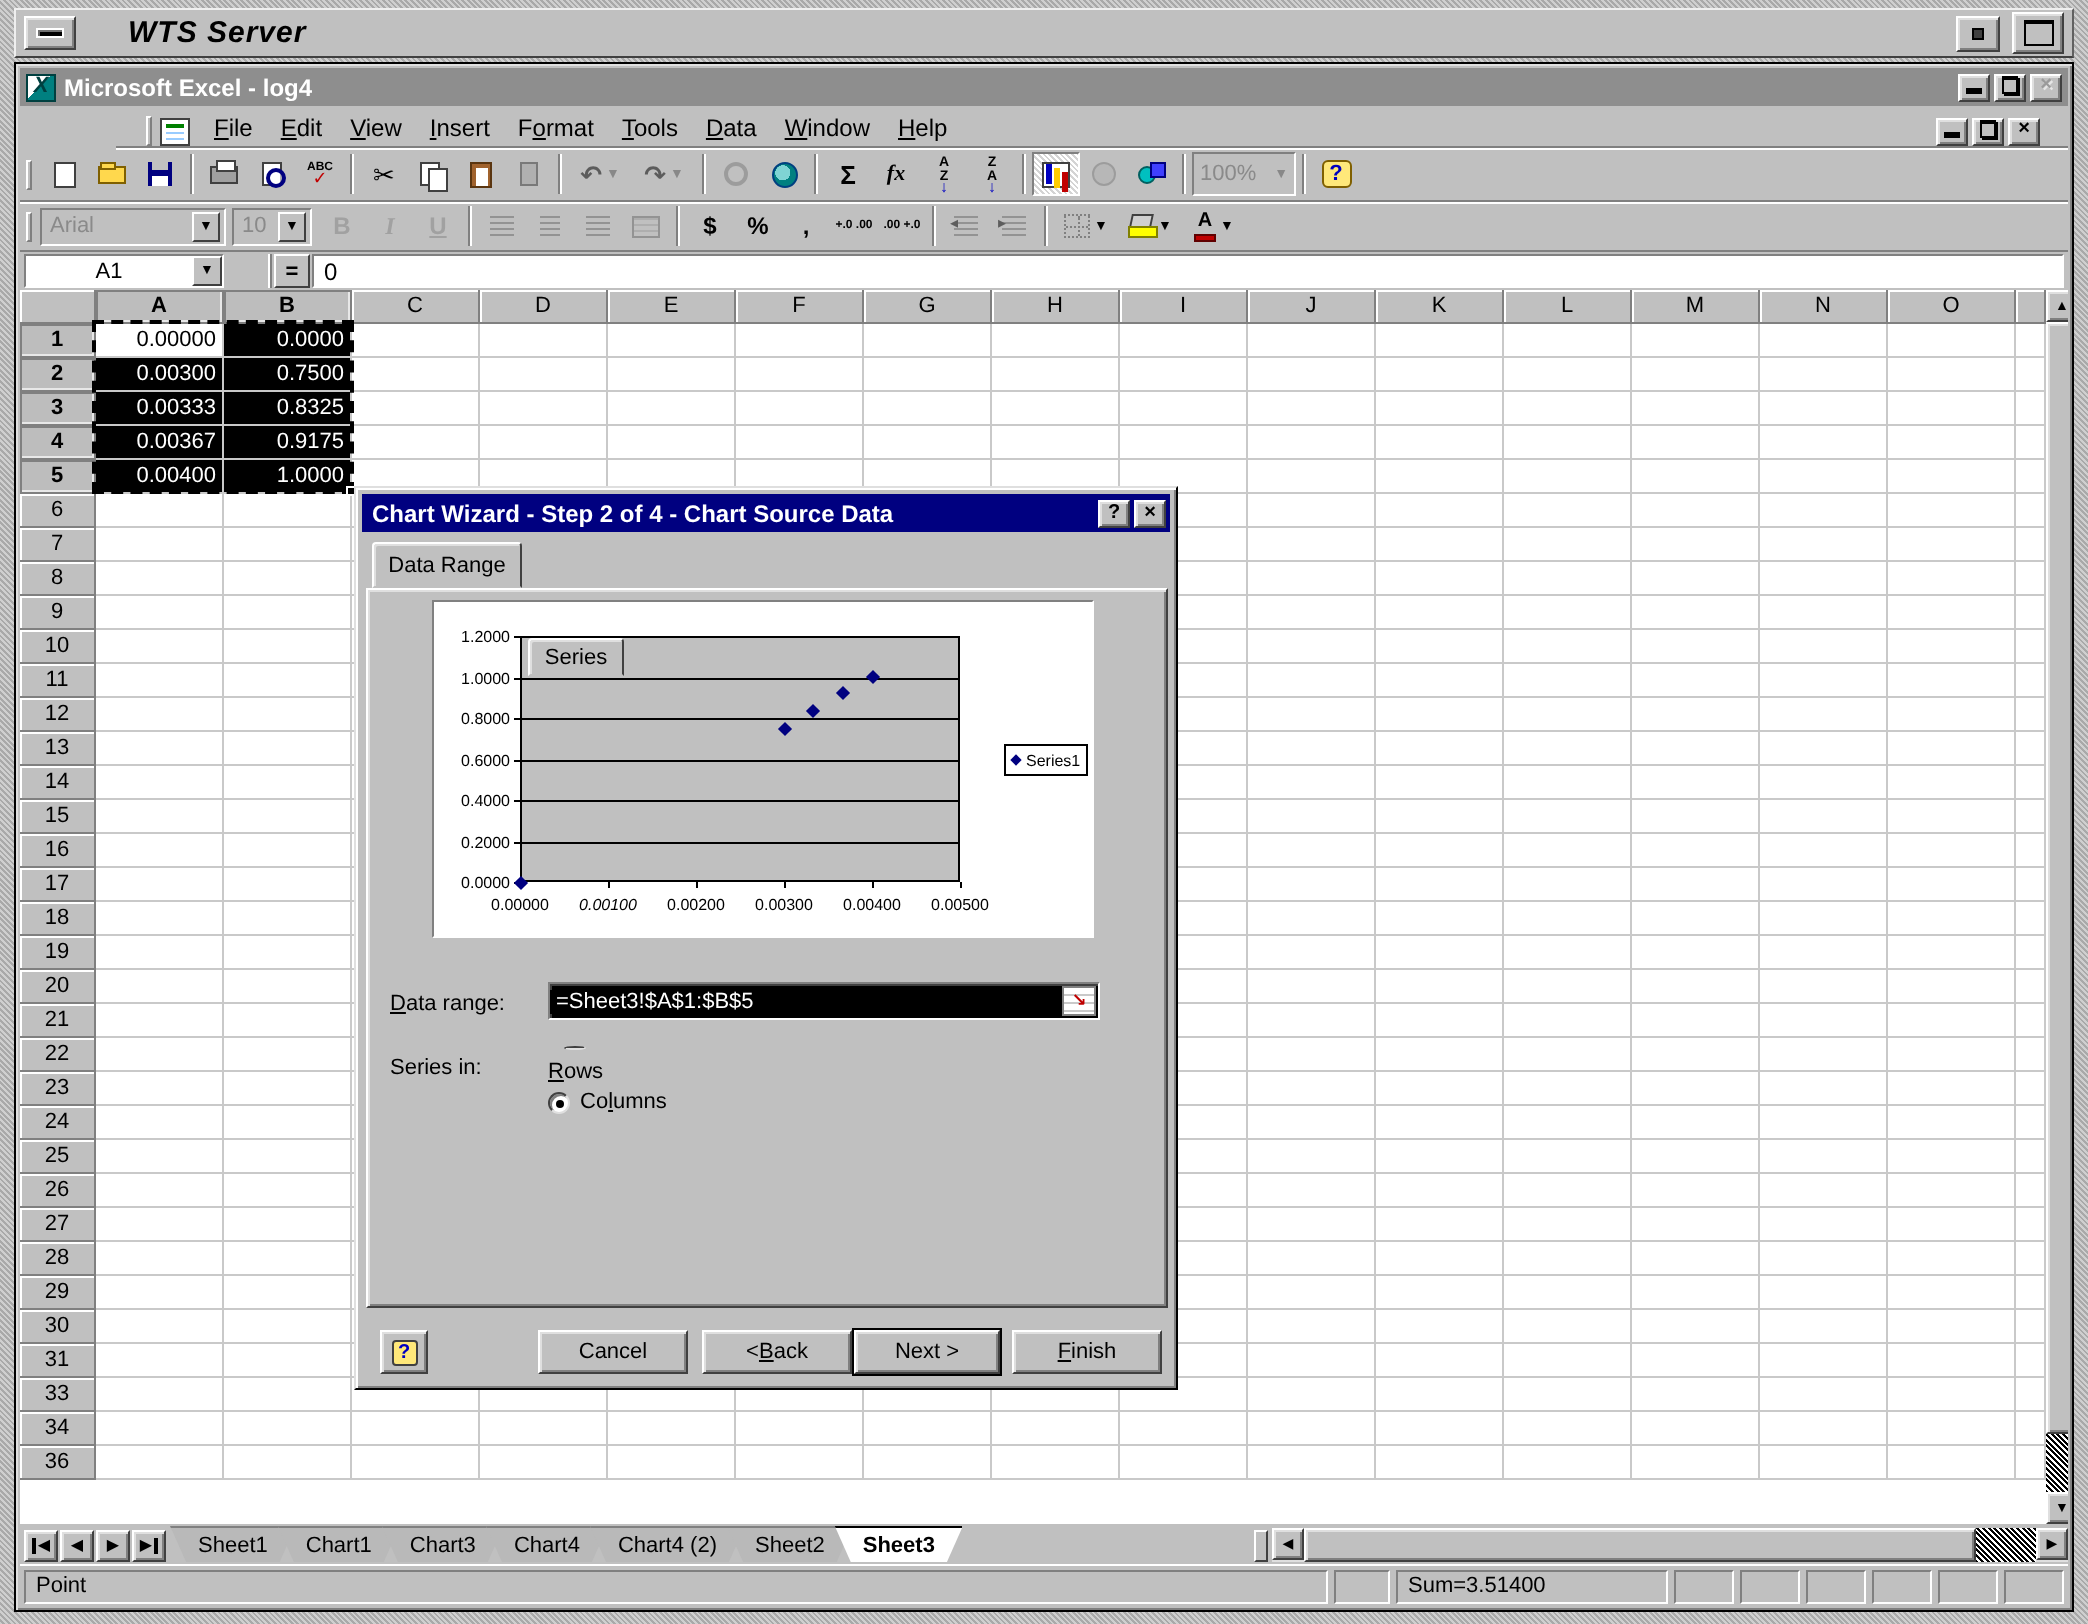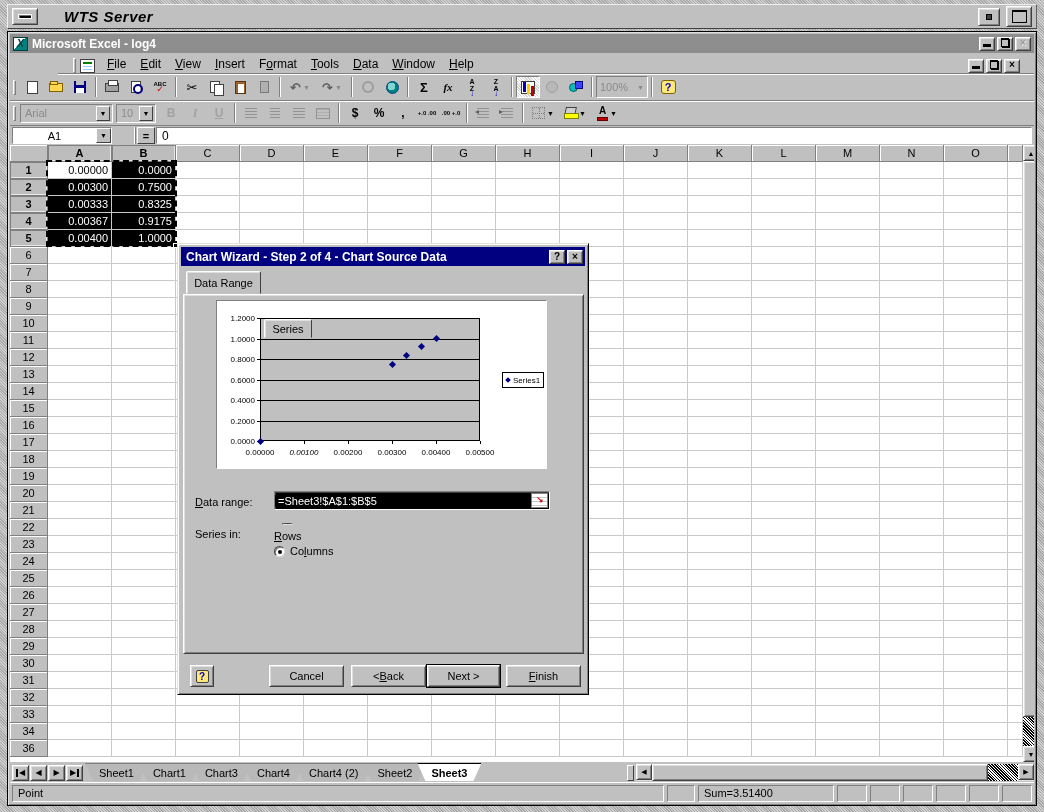--- a/index.html
+++ b/index.html
@@ -1094,39 +1094,20 @@
             <div class="cell"></div>
             <div class="cell"></div>
             <div class="cell"></div>
             <div class="cell"></div>
             <div class="cell"></div>
             <div class="cell"></div>
             <div class="cell sliver"></div>
           </div>
           <div class="grid-row">
             <div class="hdr rowhdr">31</div>
-            <div class="cell"></div>
-            <div class="cell"></div>
-            <div class="cell"></div>
-            <div class="cell"></div>
-            <div class="cell"></div>
-            <div class="cell"></div>
-            <div class="cell"></div>
-            <div class="cell"></div>
-            <div class="cell"></div>
-            <div class="cell"></div>
-            <div class="cell"></div>
-            <div class="cell"></div>
-            <div class="cell"></div>
-            <div class="cell"></div>
-            <div class="cell"></div>
-            <div class="cell sliver"></div>
-          </div>
-          <div class="grid-row">
-            <div class="hdr rowhdr">32</div>
             <div class="cell"></div>
             <div class="cell"></div>
             <div class="cell"></div>
             <div class="cell"></div>
             <div class="cell"></div>
             <div class="cell"></div>
             <div class="cell"></div>
             <div class="cell"></div>
             <div class="cell"></div>
             <div class="cell"></div>

